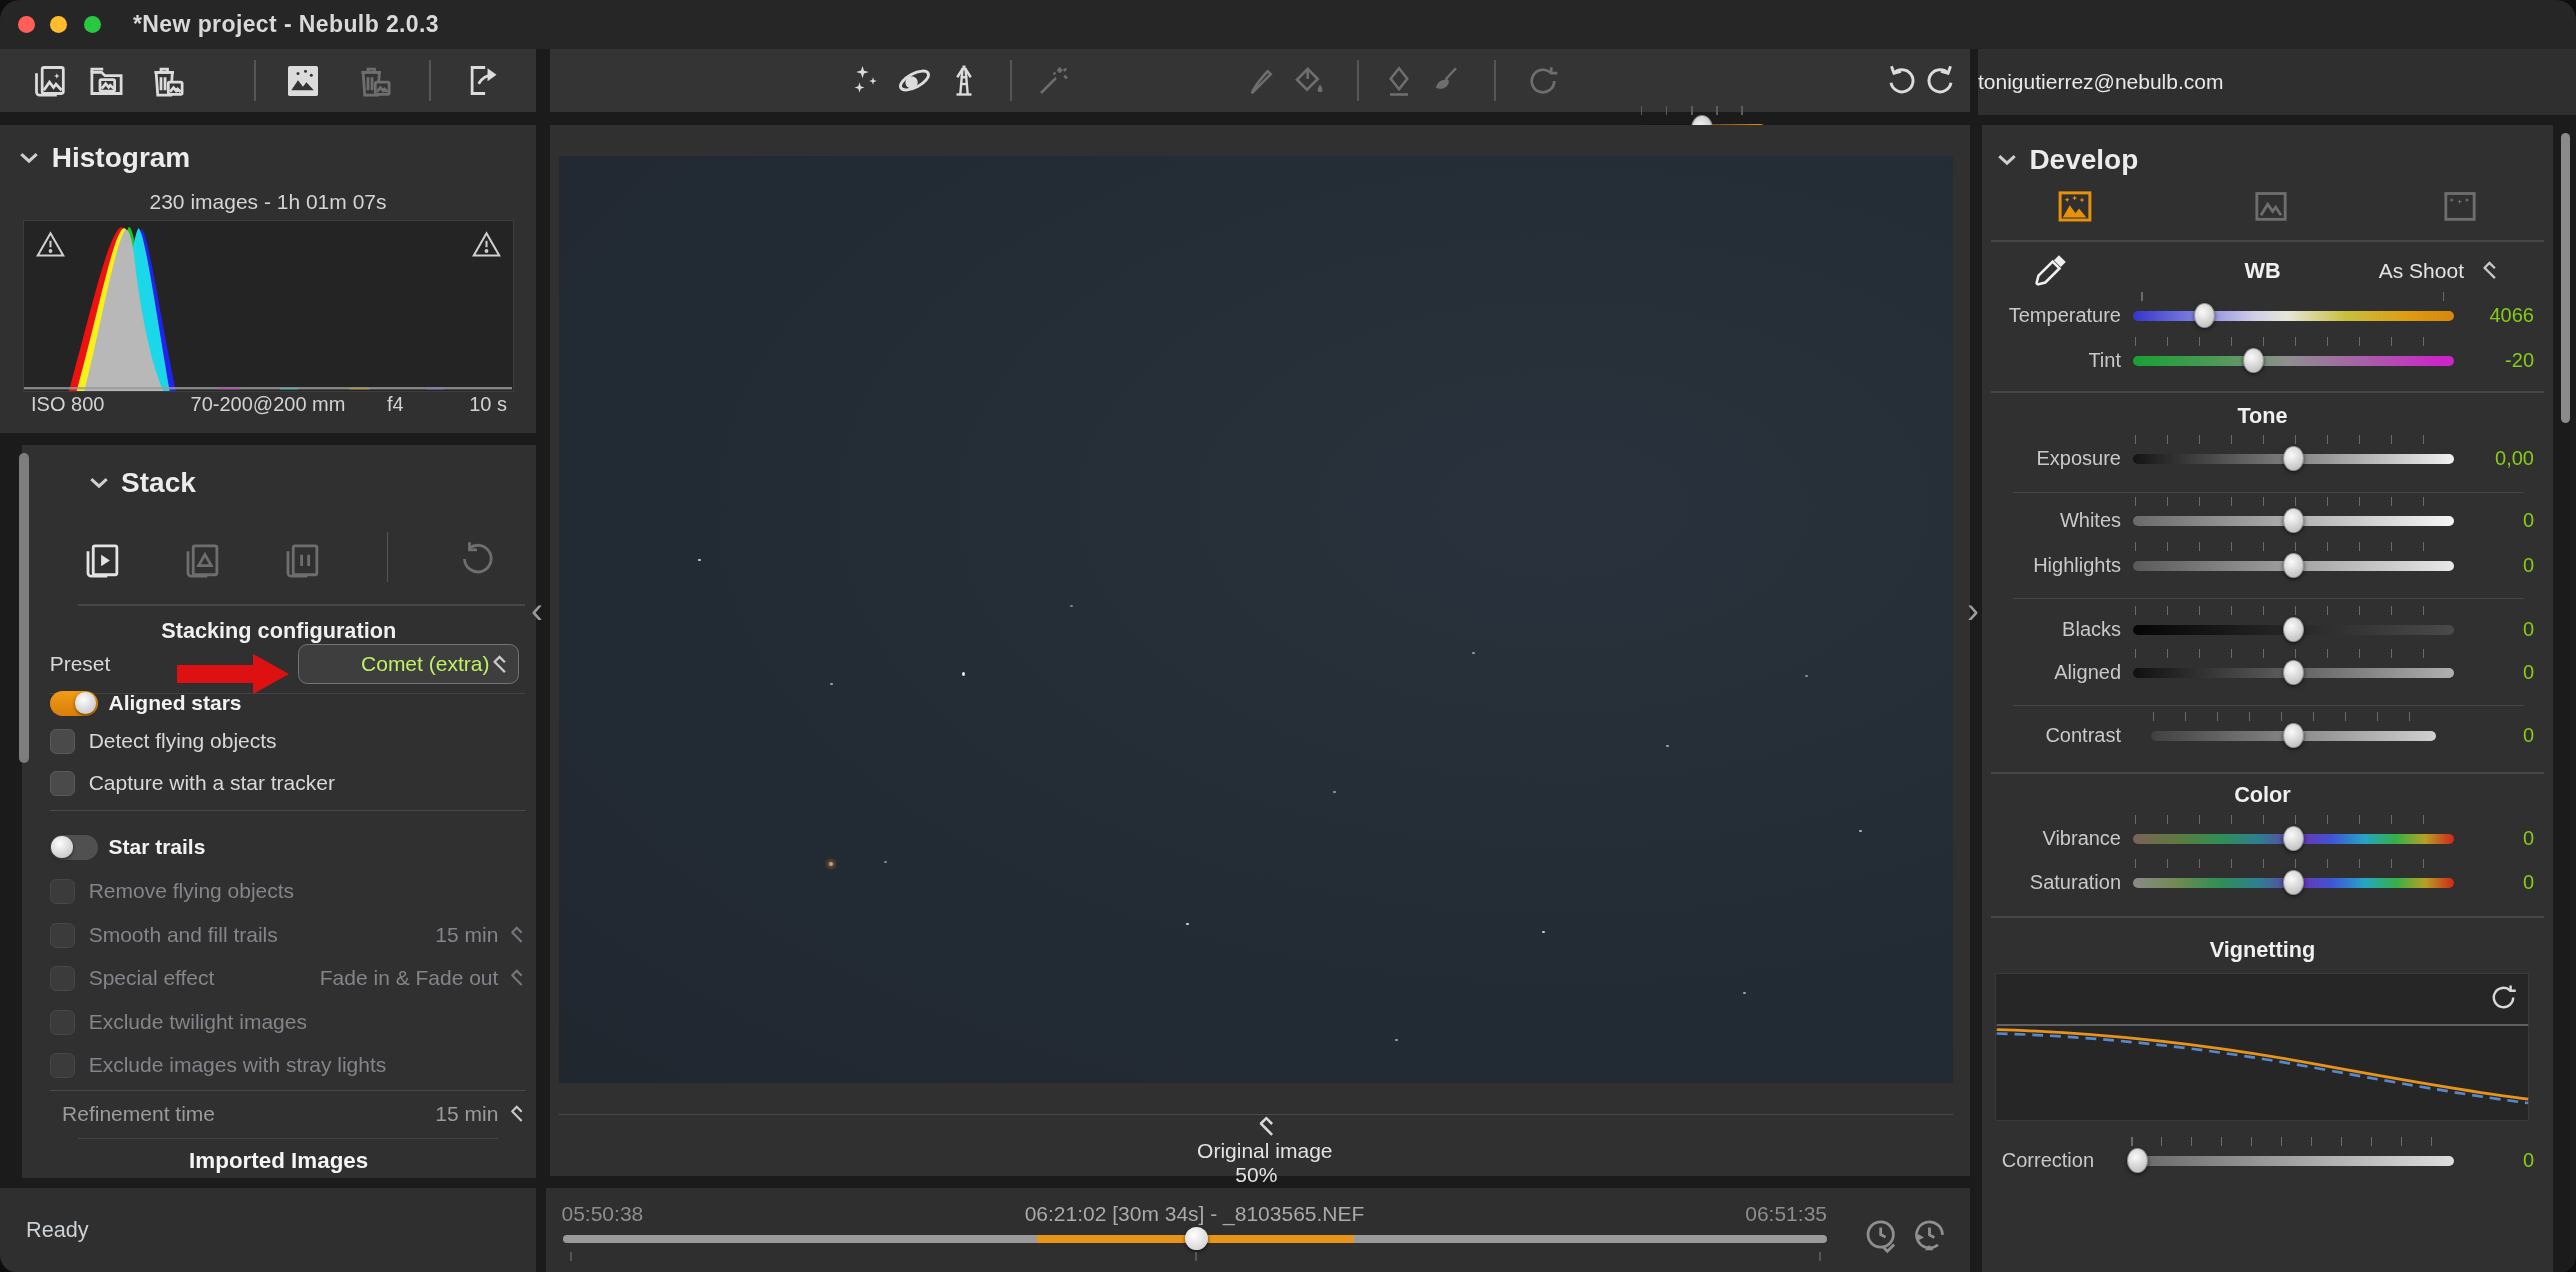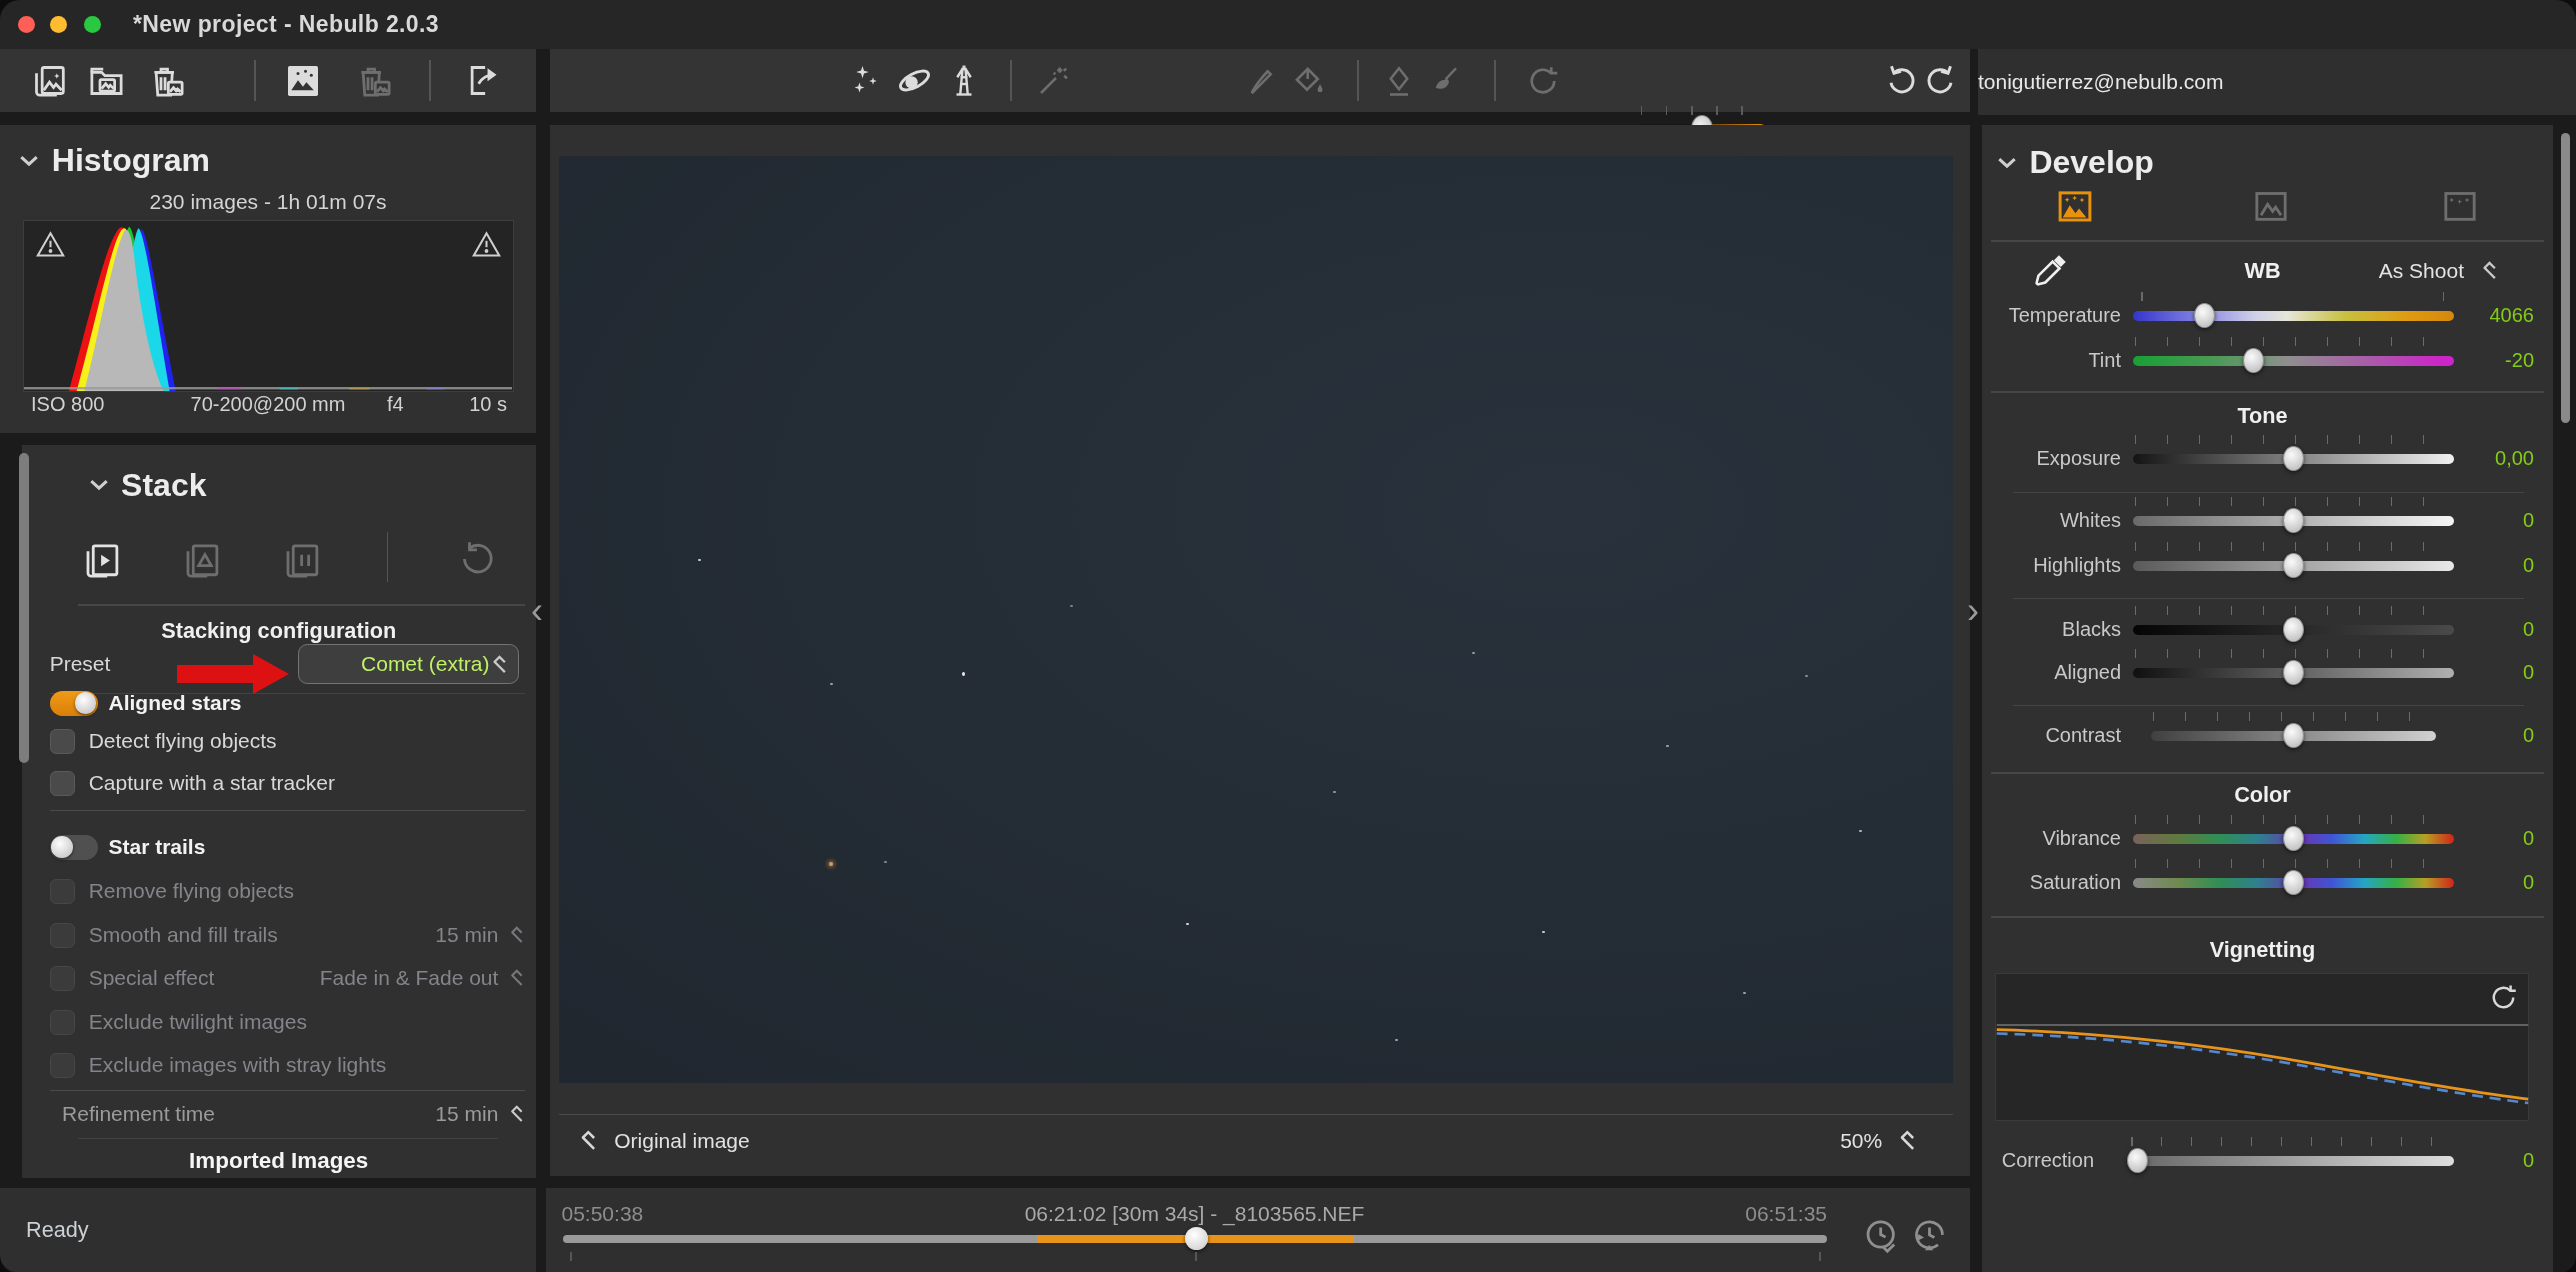--- a/index.html
+++ b/index.html
@@ -14,21 +14,21 @@
   .toolbar{position:absolute;top:49px;height:63px;background:#343434;}
   .tbi{position:absolute;top:0;height:63px;display:flex;align-items:center;justify-content:center;color:#dcdcdc;}
   .tbi.dim{color:#6e6e6e;}
   .tbi svg{display:block;}
   .vdiv{position:absolute;top:10.8px;width:1.5px;height:41px;background:#555;}
   #accountbar{position:absolute;left:1978px;top:49px;width:690px;height:66px;background:#2f2f2f;
               display:flex;align-items:center;justify-content:space-between;}
   #accountbar .email{color:#e8e8e8;font-size:21px;margin-right:17px;}
   
   .panel{position:absolute;background:#303030;}
-  .sechead{display:flex;align-items:center;font-size:32px;font-weight:bold;color:#ececec;}
+  .sechead{display:flex;align-items:center;font-size:28px;font-weight:bold;color:#ececec;}
   .secchev{color:#cfcfcf;margin-right:12.4px;display:flex;}
   .hline{position:absolute;height:1.5px;background:#464646;}
   
   #histbox{position:absolute;left:23px;top:95px;width:489px;height:170px;background:#242424;border:0.8px solid #3d3d3d;}
   .warn{position:absolute;top:9.3px;color:#cfcfcf;}
   #histmeta span{position:absolute;font-size:20px;color:#d2d2d2;}
   
   .srow{position:absolute;left:50px;width:475px;height:40px;display:flex;align-items:center;}
   .slabel{font-size:21px;color:#d8d8d8;margin-left:14px;}
   .slabel.bold{font-weight:bold;color:#f2f2f2;margin-left:10.8px;}
@@ -52,21 +52,21 @@
   #presetbtn .pv{font-size:21px;color:#bef264;margin-right:2px;}
   #redarrow{position:absolute;left:176px;top:209px;width:111px;height:40px;}
   #redarrow .shaft{position:absolute;left:0;top:10.8px;width:77px;height:18.6px;background:#dd1111;}
   #redarrow .head{position:absolute;left:76px;top:0;width:0;height:0;border-top:20px solid transparent;border-bottom:20px solid transparent;border-left:36px solid #dd1111;}
   
   .sbar{position:absolute;border-radius:5.4px;background:#7d7d7d;}
   
   #skyimg{position:absolute;left:9.3px;top:31px;width:1394px;height:927px;
           background:radial-gradient(130% 110% at 72% 38%,#29323c 0%,#232b34 45%,#1e242c 100%);overflow:hidden;}
   .collapse{position:absolute;font-size:36px;color:#9a9a9a;line-height:1;}
-  #viewfooter{position:absolute;left:9.3px;top:966px;width:1394px;height:62px;display:flex;align-items:flex-end;color:#e2e2e2;}
+  #viewfooter{position:absolute;left:9.3px;top:989px;width:1394px;height:62px;display:flex;align-items:center;color:#e2e2e2;flex-direction:column;}
   
   #timeline{position:absolute;left:546px;top:1188px;width:1424px;height:84px;background:#2f2f2f;}
   #timeline .t{position:absolute;top:14px;font-size:21px;color:#8d8d8d;}
   #tltrack{position:absolute;left:17px;top:47px;width:1264px;height:7.7px;border-radius:3.9px;background:#9a9a9a;}
   #tlrange{position:absolute;top:0;height:7.7px;background:#e8941a;}
   #tlthumb{position:absolute;top:-7.7px;width:23px;height:23px;margin-left:-11.6px;border-radius:50%;
            background:radial-gradient(circle at 40% 35%,#ffffff,#d8d8d8 70%,#c2c2c2);box-shadow:0 1.5px 3.9px rgba(0,0,0,.6);}
   .tltick{position:absolute;top:64px;width:1.5px;height:9.3px;background:#565656;}
   
   .dtitle{position:absolute;left:1991px;width:543px;text-align:center;font-size:21.7px;font-weight:bold;color:#f0f0f0;}

